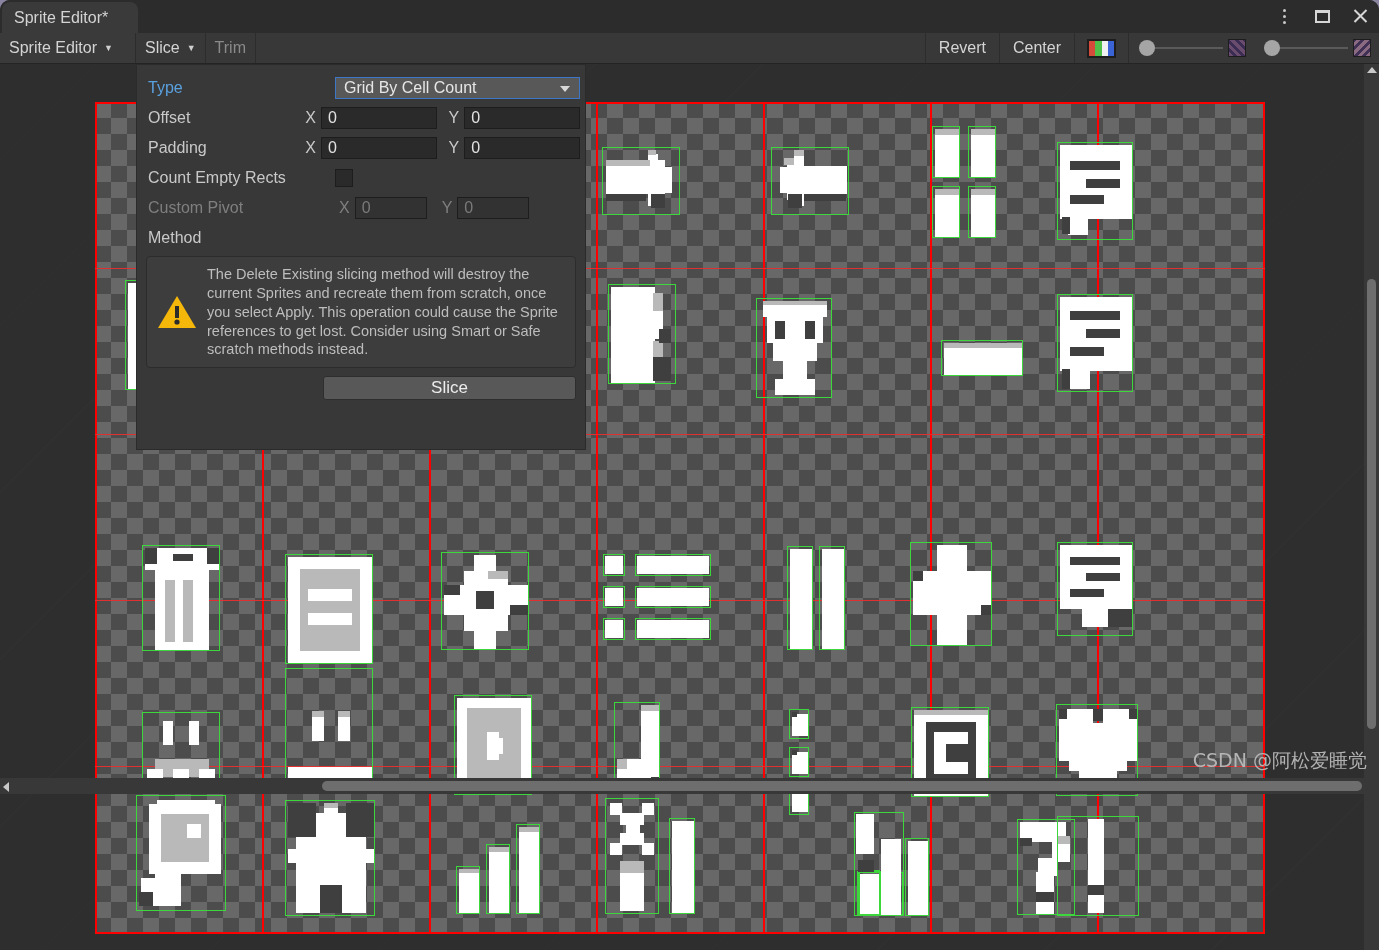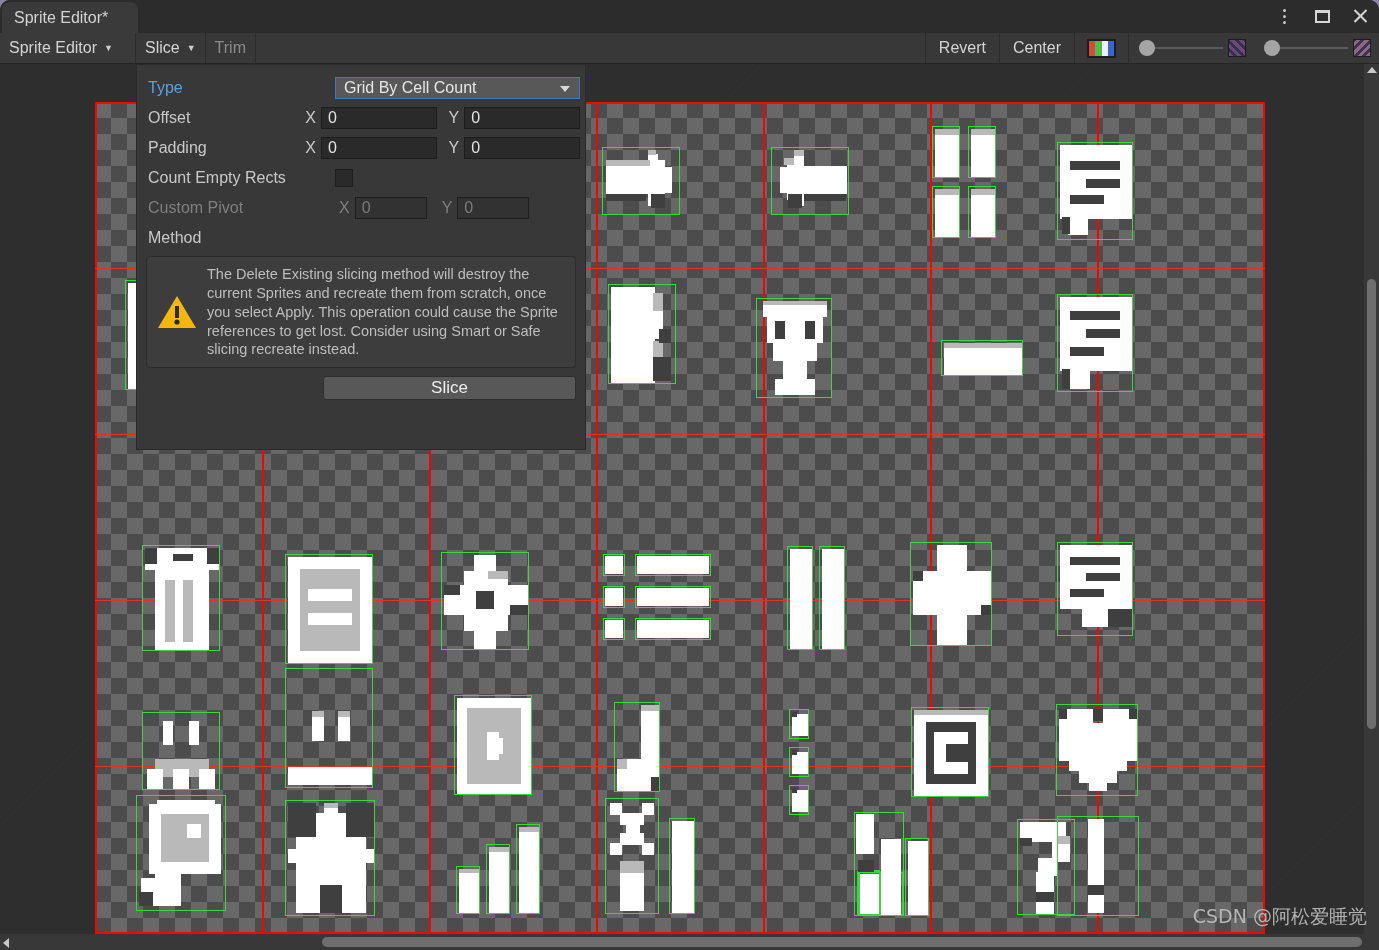--- a/index.html
+++ b/index.html
@@ -11,21 +11,21 @@
     -webkit-font-smoothing:antialiased;
   }
 
   
   #window {
     position:absolute; left:0; top:0; width:1379px; height:950px;
     background:#8a84a0;
     overflow:hidden;
   }
   #frame-inner{
-    position:absolute; left:0; top:0; width:1379px; height:950px;
+    position:absolute; left:0; top:0; width:1379px; height:794px;
     background:#292929;
     border-radius:10px 10px 0 0;
   }
 
   
   #titlebar{
     position:absolute; left:0; top:0; width:1379px; height:33px;
     background:#2c2c2c; border-radius:10px 10px 0 0;
   }
   #title-tab{
@@ -695,21 +695,21 @@
     </div>
 
     <div id="warnbox">
       <div id="warn-icon">
         <svg width="40" height="36" viewBox="0 0 40 36" aria-hidden="true">
           <path d="M20 2 L39 34 L1 34 Z" fill="#f5b70a"></path>
           <rect x="18" y="12" width="4" height="12" fill="#2b2b2b"></rect>
           <circle cx="20" cy="28" r="2.6" fill="#2b2b2b"></circle>
         </svg>
       </div>
-      <div id="warn-text">The Delete Existing slicing method will destroy the current Sprites and recreate them from scratch, once you select Apply. This operation could cause the Sprite references to get lost. Consider using Smart or Safe slicing recreate instead.</div>
+      <div id="warn-text">The Delete Existing slicing method will destroy the current Sprites and recreate them from scratch, once you select Apply. This operation could cause the Sprite references to get lost. Consider using Smart or Safe scratch methods instead.</div>
     </div>
 
     <div id="slice-btn-row">
       <div id="slice-btn">
         <span>Slice</span>
       </div>
     </div>
   </div>
 
   <div id="vscroll">

